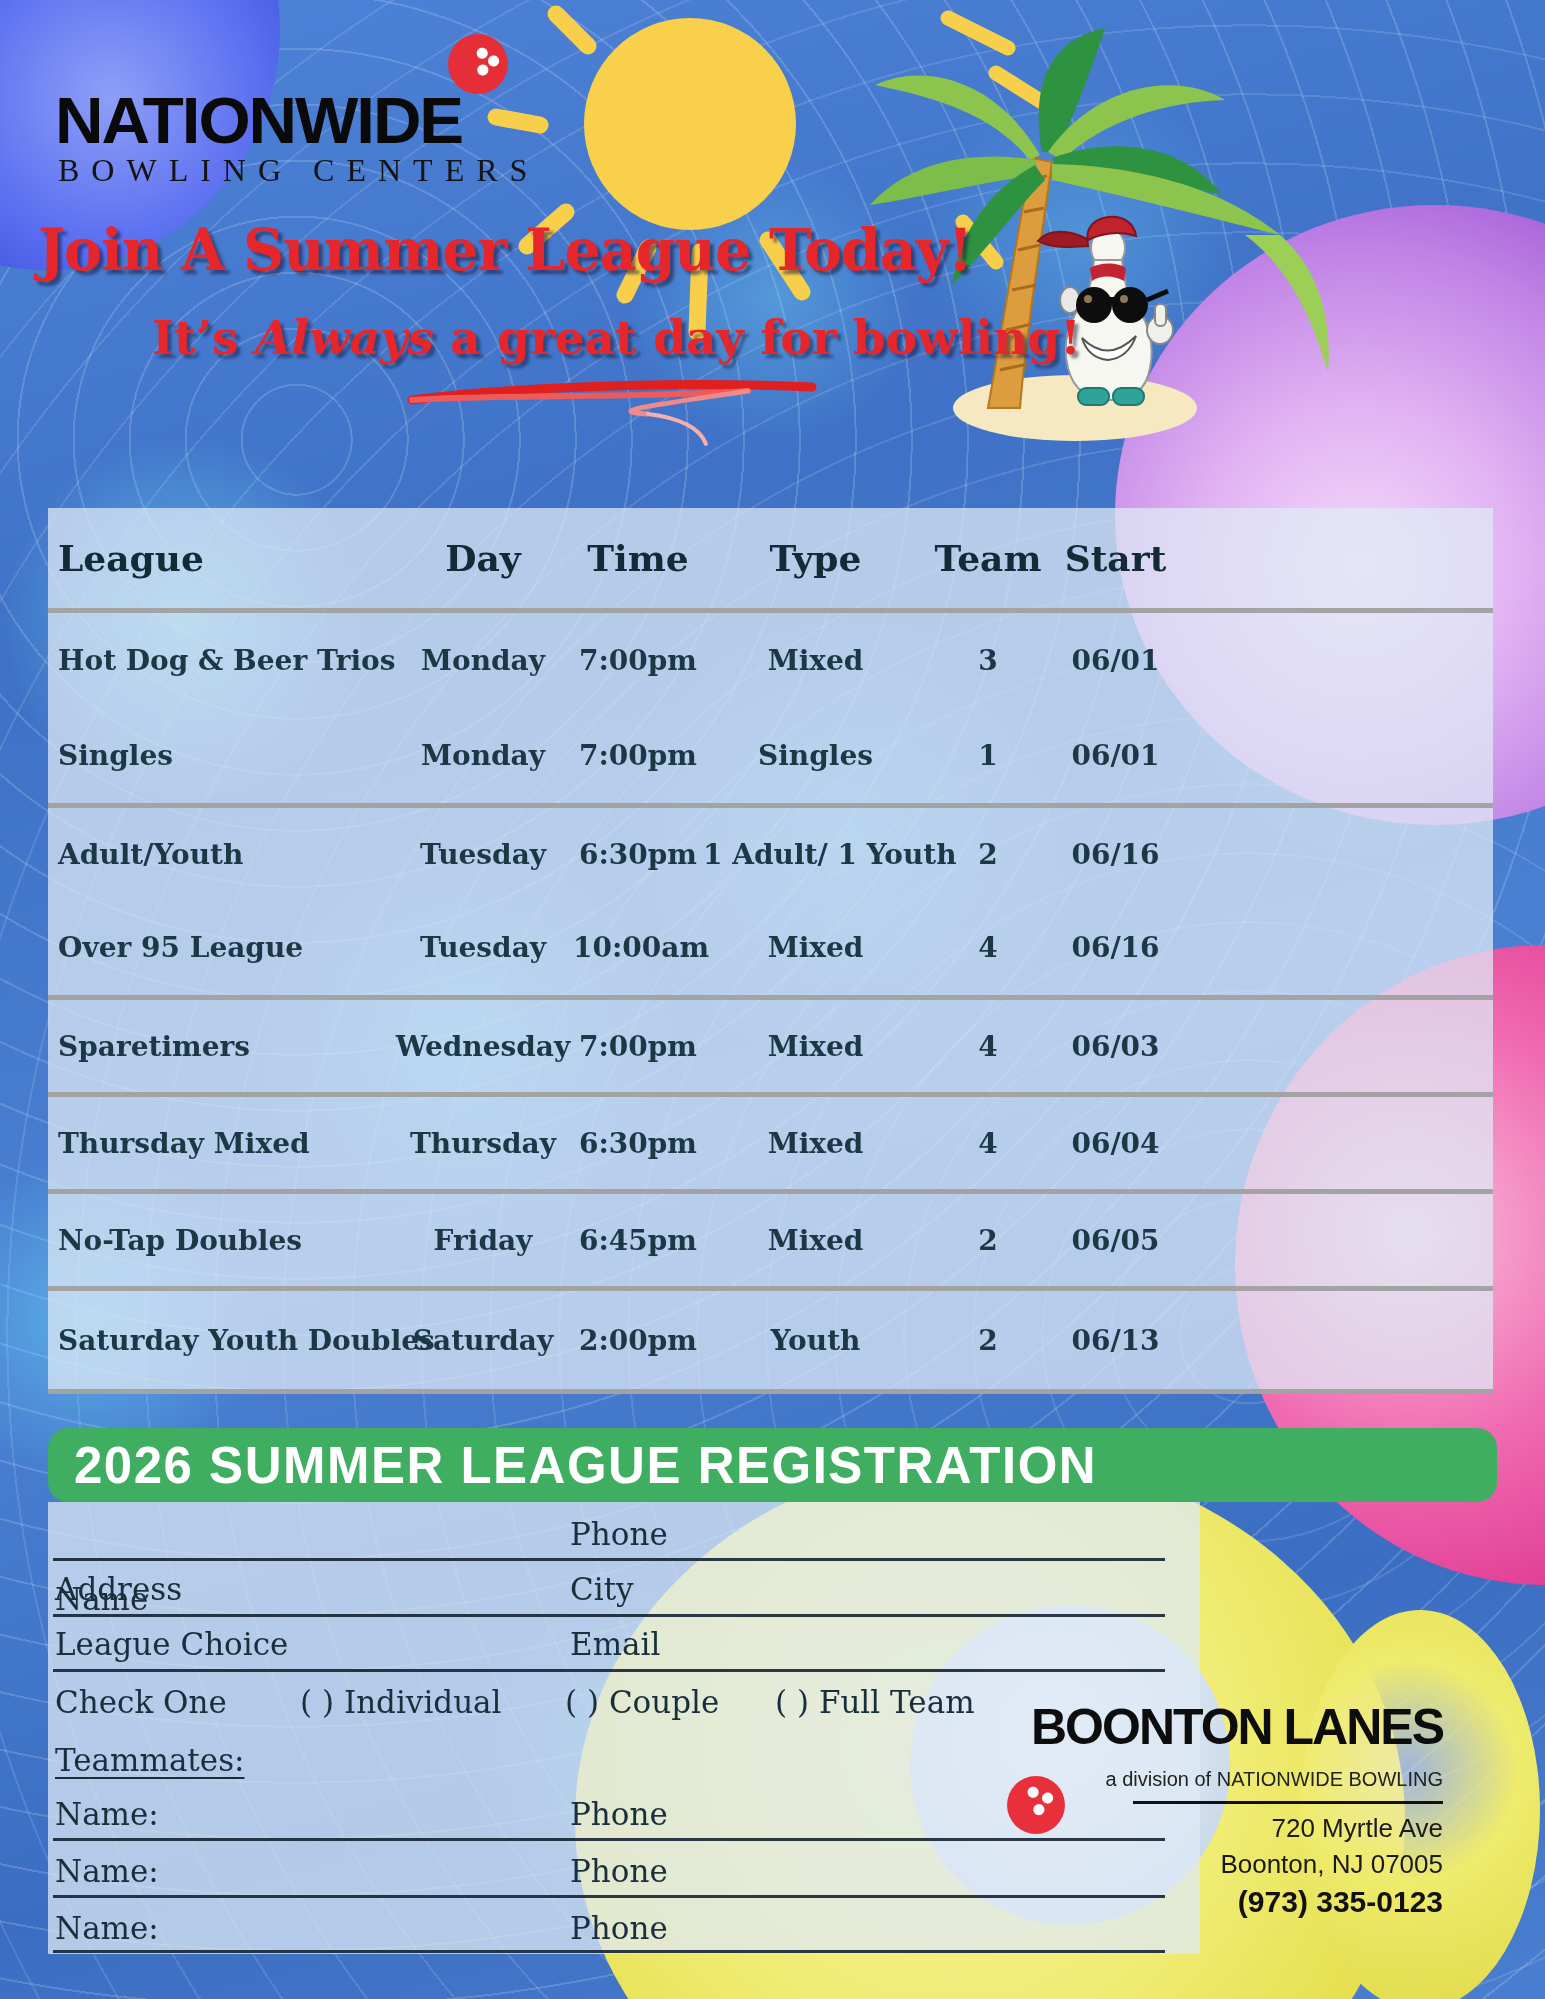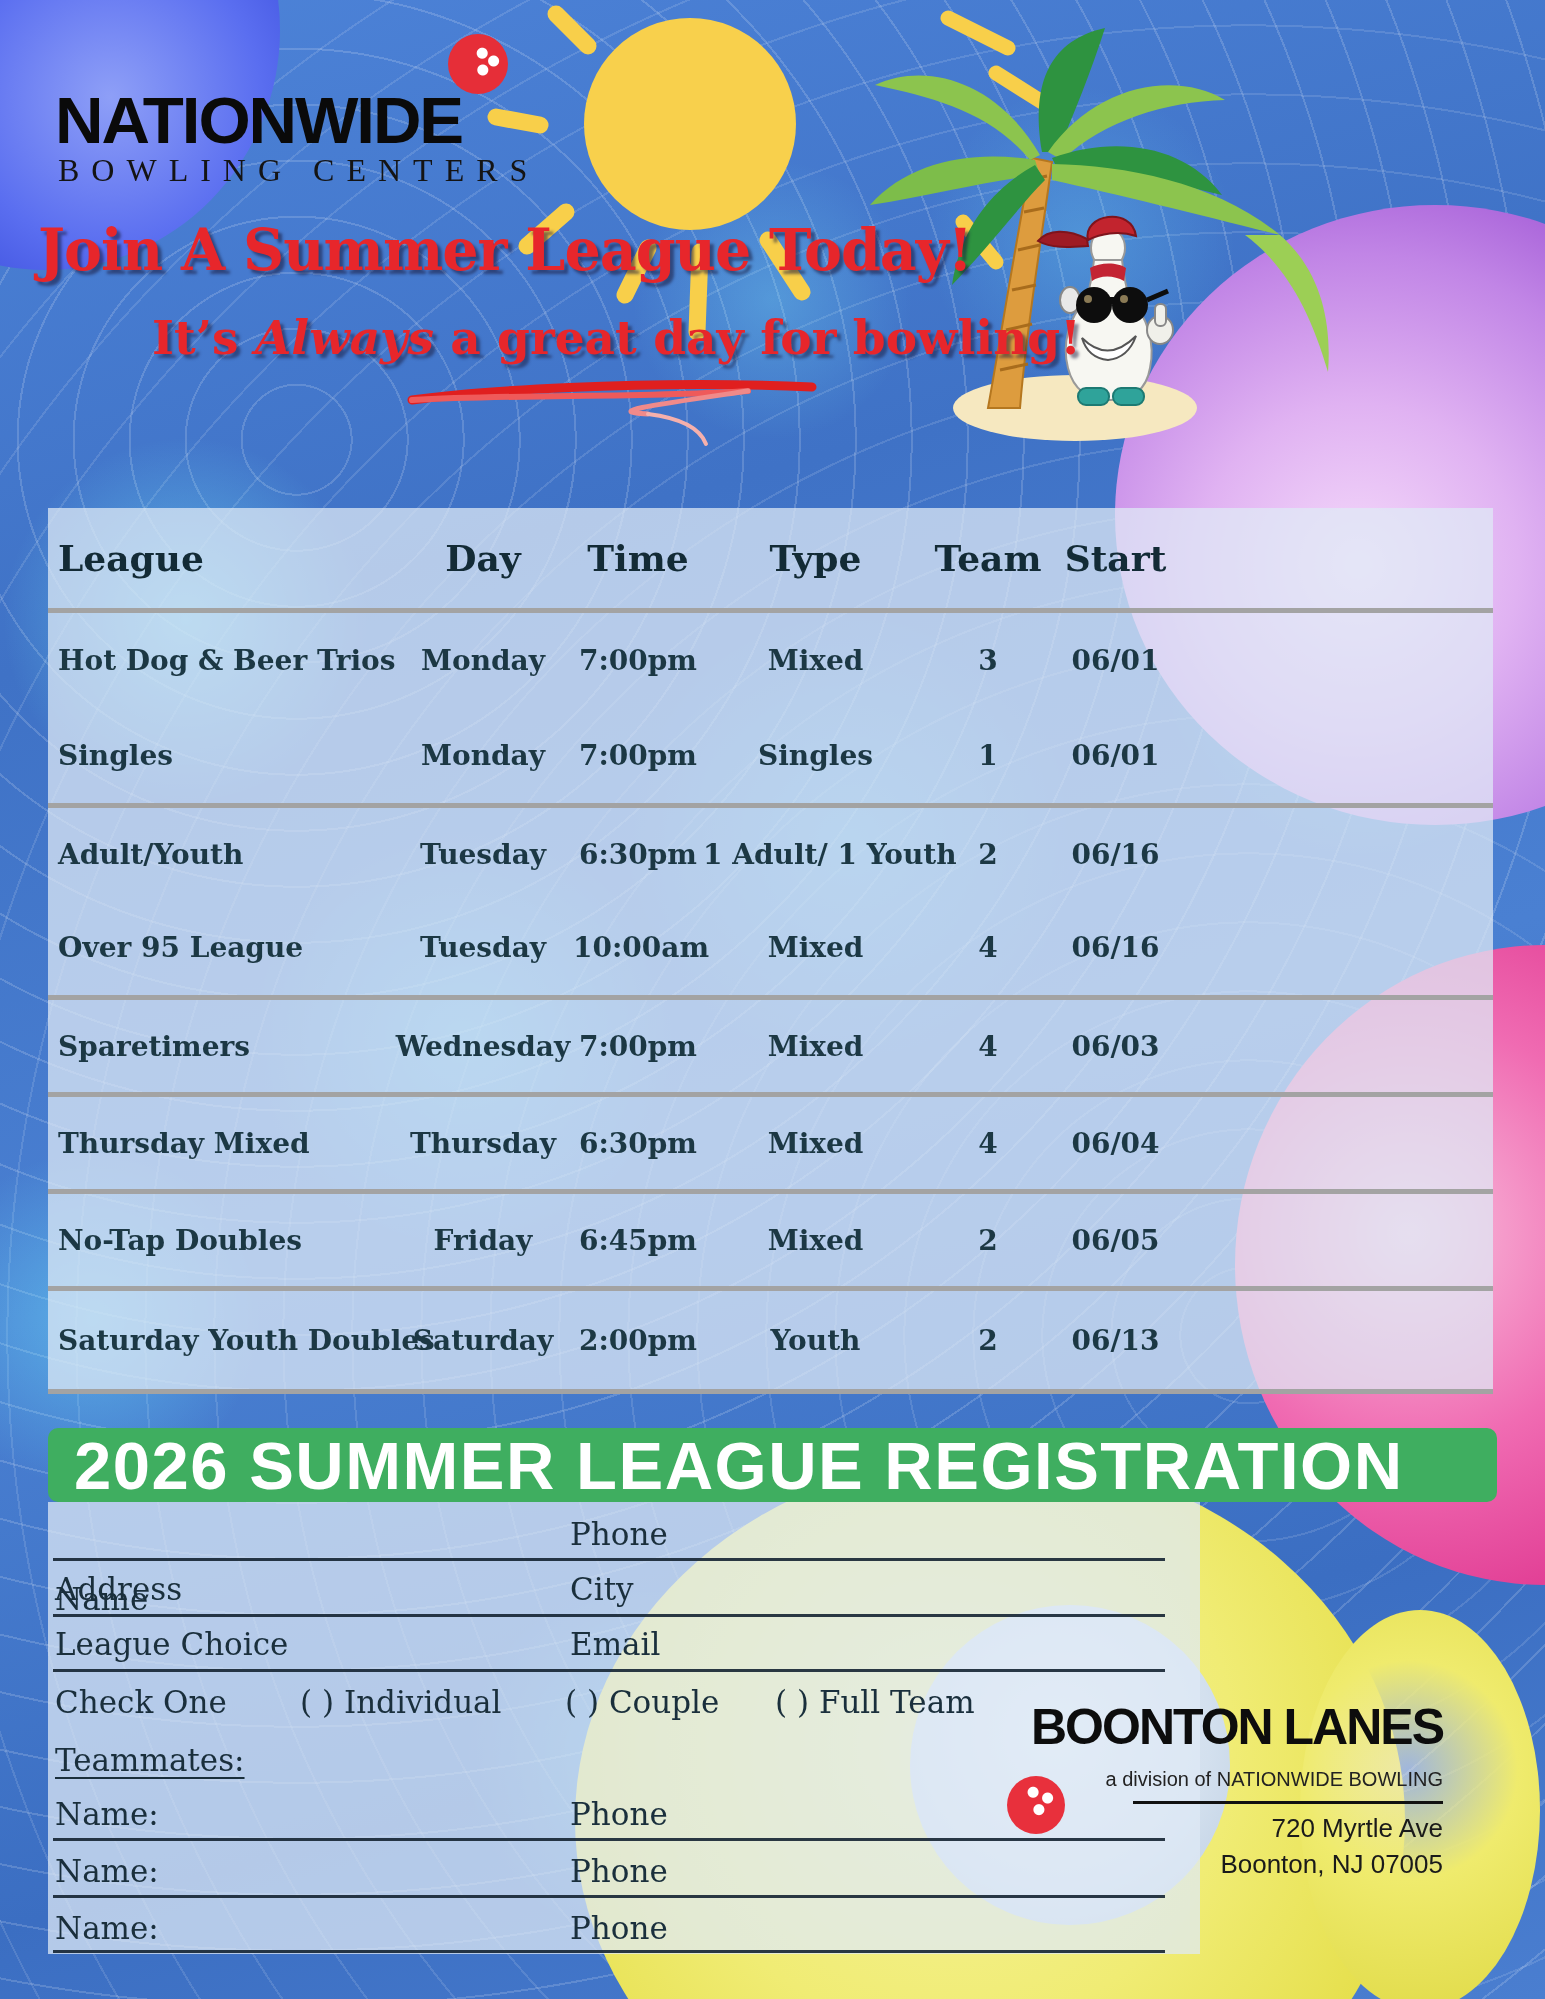--- a/index.html
+++ b/index.html
@@ -68,23 +68,23 @@
   .panel{background:rgba(223,233,246,.74);}
   #league-table{position:absolute;left:48px;top:508px;width:1445px;}
   .tr{display:grid;grid-template-columns:345px 180px 130px 225px 120px 135px;align-items:center;
       color:#1c3844;}
   .tr .td{white-space:nowrap;text-align:center;font-weight:bold;font-size:28px;}
   .tr .td.league{text-align:left;padding-left:10px;}
   .tr.head .td{font-size:36px;color:#132b36;}
   .bline{border-bottom:5px solid #a3a3a3;}
 
   
-  .banner{position:absolute;left:48px;top:1428px;width:1449px;height:74px;border-radius:10px;
+  .banner{position:absolute;left:48px;top:1428px;width:1449px;height:74px;border-radius:20px;
     background:#3fae60;color:#ffffff;font-family:"Liberation Sans",sans-serif;font-weight:900;
-    font-size:67px;letter-spacing:1.5px;line-height:76px;padding-left:26px;box-sizing:border-box;
+    font-size:51px;letter-spacing:1.5px;line-height:76px;padding-left:26px;box-sizing:border-box;
     white-space:nowrap;}
   #form-panel{position:absolute;left:48px;top:1502px;width:1152px;height:452px;}
   .flabel{position:absolute;font-size:31px;color:#1a2f3c;white-space:nowrap;}
   .fline{position:absolute;left:53px;width:1112px;border-top:3px solid rgba(20,35,50,.9);}
   .uline{text-decoration:underline;text-decoration-thickness:2px;text-underline-offset:6px;}
 
   
   #venue{position:absolute;left:985px;top:1700px;width:458px;text-align:right;
     font-family:"Liberation Sans",sans-serif;color:#111;}
   .venue-logo{font-weight:900;font-size:50px;letter-spacing:-2px;text-transform:uppercase;
@@ -296,13 +296,14 @@
 <span class="flabel" style="left:570px;top:1910px">Phone</span>
 <div class="fline" style="top:1950px"></div>
 
 <div class="venue-ball"></div>
 <div id="venue">
   <div class="venue-logo">Boonton Lanes</div>
   <div class="venue-division">a division of NATIONWIDE BOWLING</div>
   <div class="venue-rule"></div>
   <div class="venue-addr">720 Myrtle Ave</div>
   <div class="venue-addr">Boonton, NJ  07005</div>
+  <div class="venue-phone">(973) 335-0123</div>
 </div>
 
 </body></html>

